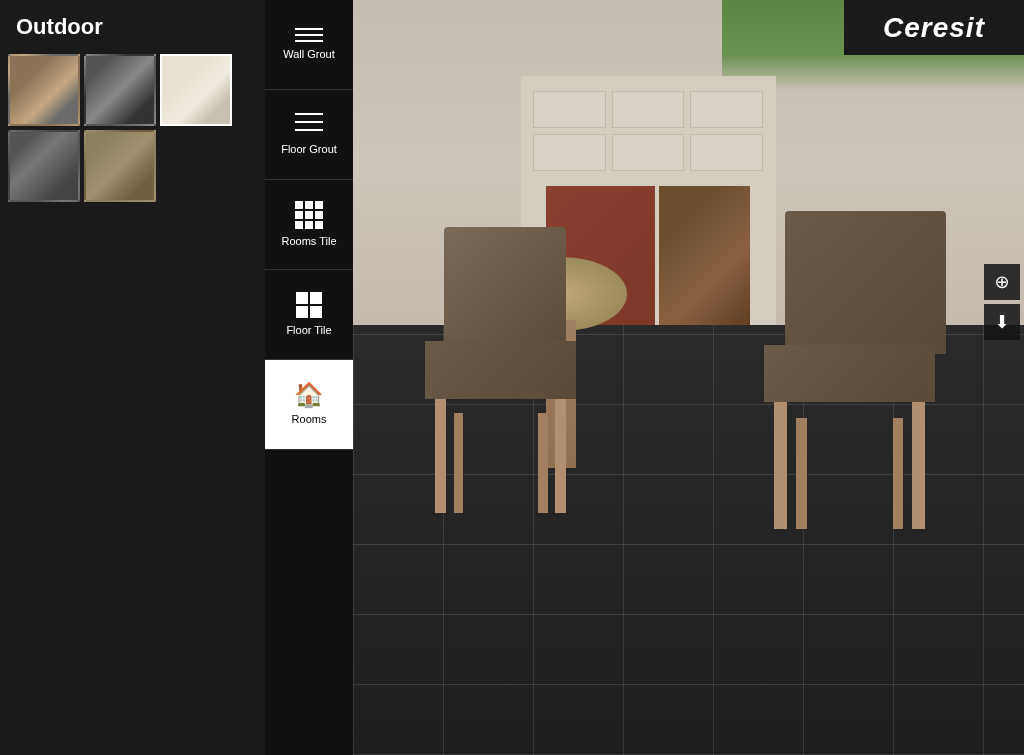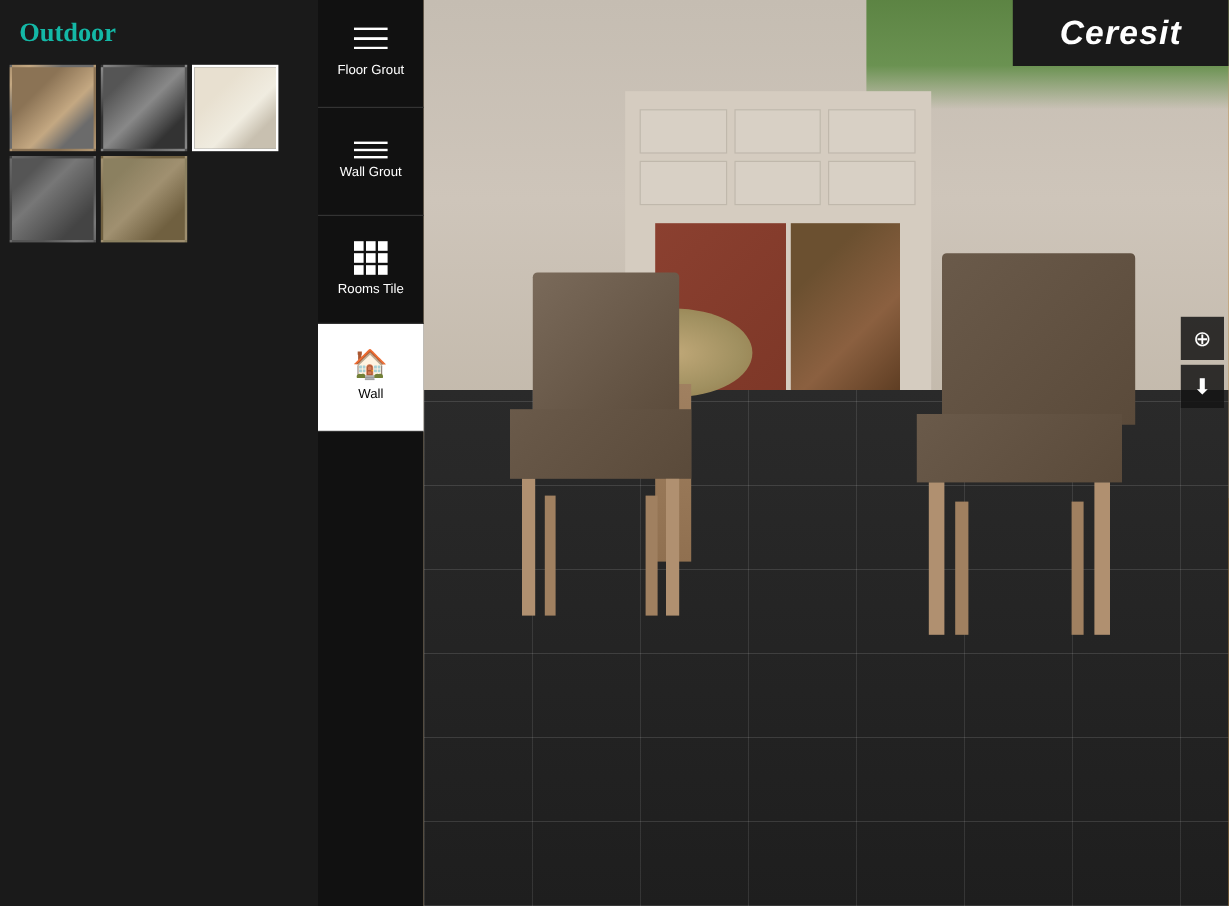--- a/index.html
+++ b/index.html
@@ -16,25 +16,24 @@
     #sidebar {
       width: 265px;
       background: #1a1a1a;
       display: flex;
       flex-direction: column;
       flex-shrink: 0;
       height: 755px;
     }
 
     #sidebar-header {
-      color: #14b8a6;
+      color: #ffffff;
       font-size: 22px;
       font-weight: bold;
       padding: 14px 16px 10px 16px;
-      font-family: Liberation Serif, serif;
     }
 
     #room-thumbnails {
       display: flex;
       flex-wrap: wrap;
       padding: 4px 8px;
       gap: 4px;
     }
 
     .thumb {
@@ -163,21 +162,21 @@
     }
     .menu-item.active .icon-rooms {
       color: #000;
     }
 
     
     #scene {
       flex: 1;
       position: relative;
       overflow: hidden;
-      background: #a16207;
+      background: #14532d;
     }
 
     
     .scene-wall {
       position: absolute;
       top: 0;
       left: 0;
       right: 0;
       height: 55%;
       background: linear-gradient(180deg, #c5bdb2 0%, #cec5ba 40%, #bfb5a6 100%);
@@ -469,56 +468,67 @@
     <div class="thumb thumb-4"></div>
     <div class="thumb thumb-5"></div>
   </div>
 </div>
 
 <div id="right-panel">
 
   <div id="vertical-menu">
 
     <div class="menu-item">
-      <div class="menu-icon icon-floor-grout"></div>
-      <span class="menu-label">Floor Grout</span>
-    </div>
-
-    <div class="menu-item">
       <div class="menu-icon">
         <div class="icon-wall-grout-lines">
           <span></span>
             <span></span>
             <span></span>
         </div>
       </div>
       <span class="menu-label">Wall Grout</span>
+    </div>
+
+    <div class="menu-item">
+      <div class="menu-icon icon-floor-grout"></div>
+      <span class="menu-label">Floor Grout</span>
     </div>
 
     <div class="menu-item">
       <div class="menu-icon">
         <div class="icon-wall-tile">
           <span></span>
             <span></span>
             <span></span>
           <span></span>
             <span></span>
             <span></span>
           <span></span>
             <span></span>
             <span></span>
         </div>
       </div>
       <span class="menu-label">Rooms Tile</span>
     </div>
 
+    <div class="menu-item">
+      <div class="menu-icon">
+        <div class="icon-floor-tile">
+          <span></span>
+            <span></span>
+          <span></span>
+            <span></span>
+        </div>
+      </div>
+      <span class="menu-label">Floor Tile</span>
+    </div>
 
     <div class="menu-item active">
       <div class="menu-icon icon-rooms">🏠</div>
-      <span class="menu-label">Wall</span>
+      <span class="menu-label">Rooms</span>
     </div>
 
   </div>
 
   <div id="scene">
 
     <div class="scene-wall"></div>
 
     <div class="scene-vegetation"></div>
 

